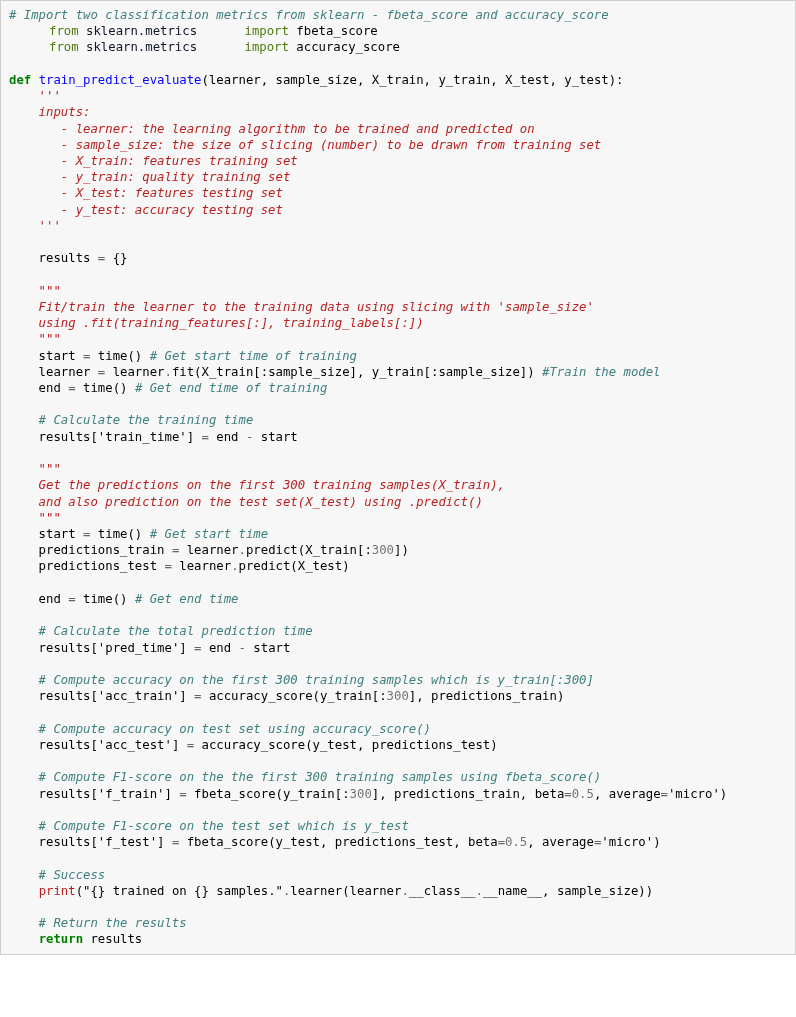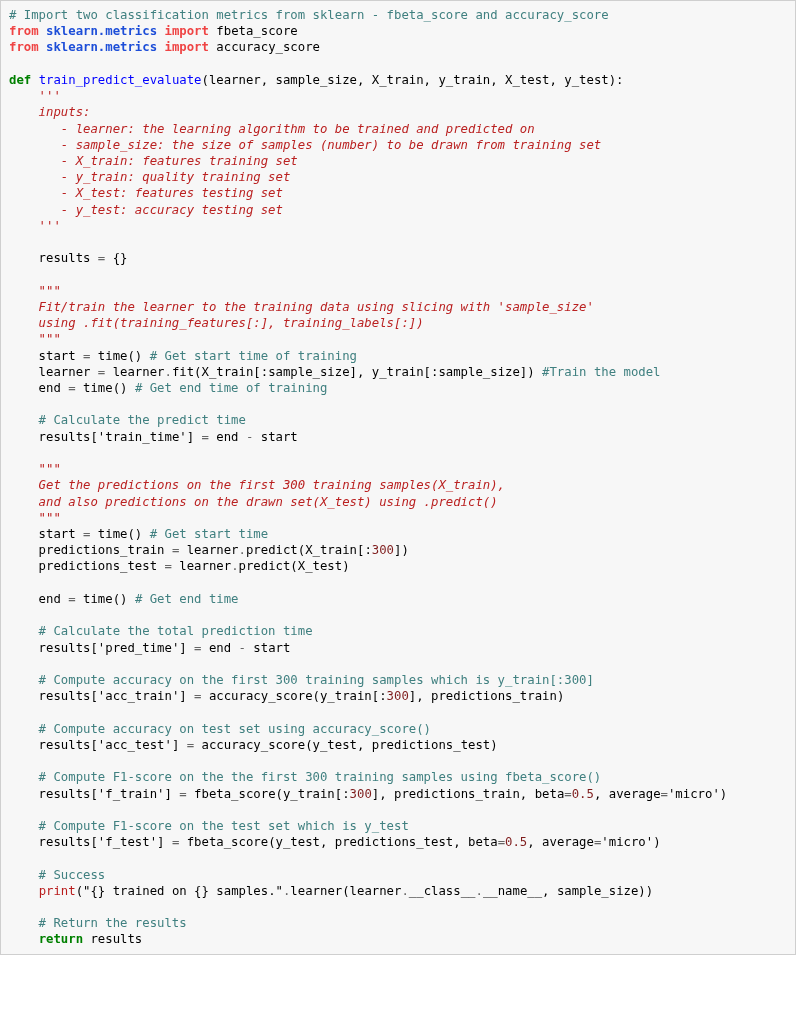--- a/index.html
+++ b/index.html
@@ -13,65 +13,65 @@
     border: 1px solid #cfcfcf;
     background: #f7f7f7;
     padding: 6px 8px;
     font-family: "DejaVu Sans Mono", Menlo, Consolas, "Liberation Mono", monospace;
     font-size: 12.3px;
     line-height: 1.32;
     white-space: pre;
     overflow-x: auto;
     color: #000;
   }
-  .c  { color: #408080; }   
+  .c  { color: #408080; font-style: italic; }   
   .ds { color: #ba2121; font-style: italic; }   
   .s  { color: #000000; }                        
   .k  { color: #008000; font-weight: bold; }     
-  .kn { color: #ef4444; font-weight: bold; }     
-  .nn { color: #1d4ed8; font-weight: bold; }     
+  .kn { color: #4d7c0f; font-weight: normal; margin-left: 40px; }     
+  .nn { color: #0f172a; font-weight: normal; }     
   .nf { color: #0000ff; }                        
   .op { color: #666666; }                        
   .nb { color: #b91c1c; }                        
-  .num{ color: #7f1d1d; }                        
+  .num{ color: #737373; }                        
 </style>
 </head>
 <body>
 
 <div class="code-cell"><span class="c"># Import two classification metrics from sklearn - fbeta_score and accuracy_score</span>
 <span class="kn">from</span> <span class="nn">sklearn.metrics</span> <span class="kn">import</span> <span>fbeta_score</span>
 <span class="kn">from</span> <span class="nn">sklearn.metrics</span> <span class="kn">import</span> <span>accuracy_score</span>
 
 <span class="k">def</span> <span class="nf">train_predict_evaluate</span><span>(learner, sample_size, X_train, y_train, X_test, y_test):</span>
 <span class="ds">    '''</span>
 <span class="ds">    inputs:</span>
 <span class="ds">       - learner: the learning algorithm to be trained and predicted on</span>
-<span class="ds">       - sample_size: the size of samples (number) to be drawn from training set</span>
+<span class="ds">       - sample_size: the size of slicing (number) to be drawn from training set</span>
 <span class="ds">       - X_train: features training set</span>
 <span class="ds">       - y_train: quality training set</span>
 <span class="ds">       - X_test: features testing set</span>
 <span class="ds">       - y_test: accuracy testing set</span>
 <span class="ds">    '''</span>
 
 <span>    results </span><span class="op">=</span><span> {}</span>
 
 <span class="ds">    """</span>
 <span class="ds">    Fit/train the learner to the training data using slicing with 'sample_size'</span>
 <span class="ds">    using .fit(training_features[:], training_labels[:])</span>
 <span class="ds">    """</span>
 <span>    start </span><span class="op">=</span><span> time() </span><span class="c"># Get start time of training</span>
 <span>    learner </span><span class="op">=</span><span> learner</span><span class="op">.</span><span>fit(X_train[:sample_size], y_train[:sample_size]) </span><span class="c">#Train the model</span>
 <span>    end </span><span class="op">=</span><span> time() </span><span class="c"># Get end time of training</span>
 
-<span class="c">    # Calculate the predict time</span>
+<span class="c">    # Calculate the training time</span>
 <span>    results[</span><span class="s">'train_time'</span><span>] </span><span class="op">=</span><span> end </span><span class="op">-</span><span> start</span>
 
 <span class="ds">    """</span>
 <span class="ds">    Get the predictions on the first 300 training samples(X_train),</span>
-<span class="ds">    and also predictions on the drawn set(X_test) using .predict()</span>
+<span class="ds">    and also prediction on the test set(X_test) using .predict()</span>
 <span class="ds">    """</span>
 <span>    start </span><span class="op">=</span><span> time() </span><span class="c"># Get start time</span>
 <span>    predictions_train </span><span class="op">=</span><span> learner</span><span class="op">.</span><span>predict(X_train[:</span><span class="num">300</span><span>])</span>
 <span>    predictions_test </span><span class="op">=</span><span> learner</span><span class="op">.</span><span>predict(X_test)</span>
 
 <span>    end </span><span class="op">=</span><span> time() </span><span class="c"># Get end time</span>
 
 <span class="c">    # Calculate the total prediction time</span>
 <span>    results[</span><span class="s">'pred_time'</span><span>] </span><span class="op">=</span><span> end </span><span class="op">-</span><span> start</span>
 

